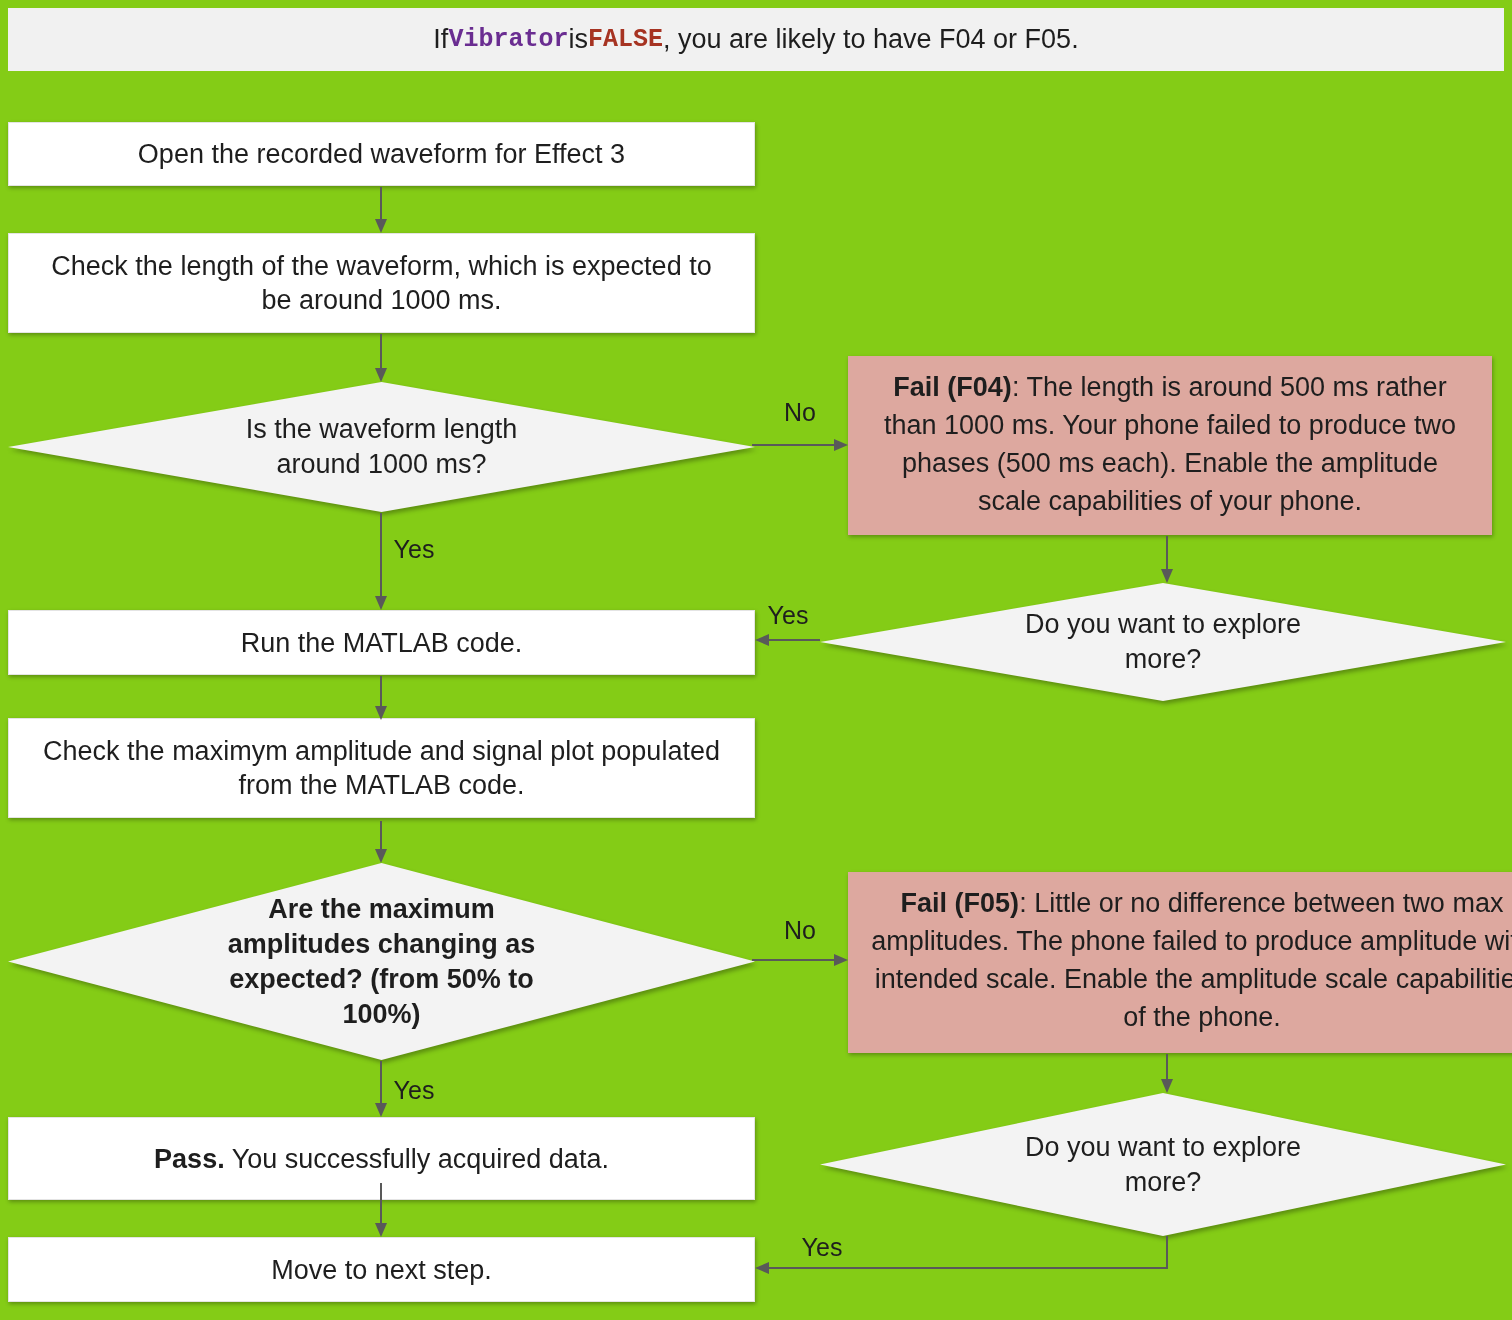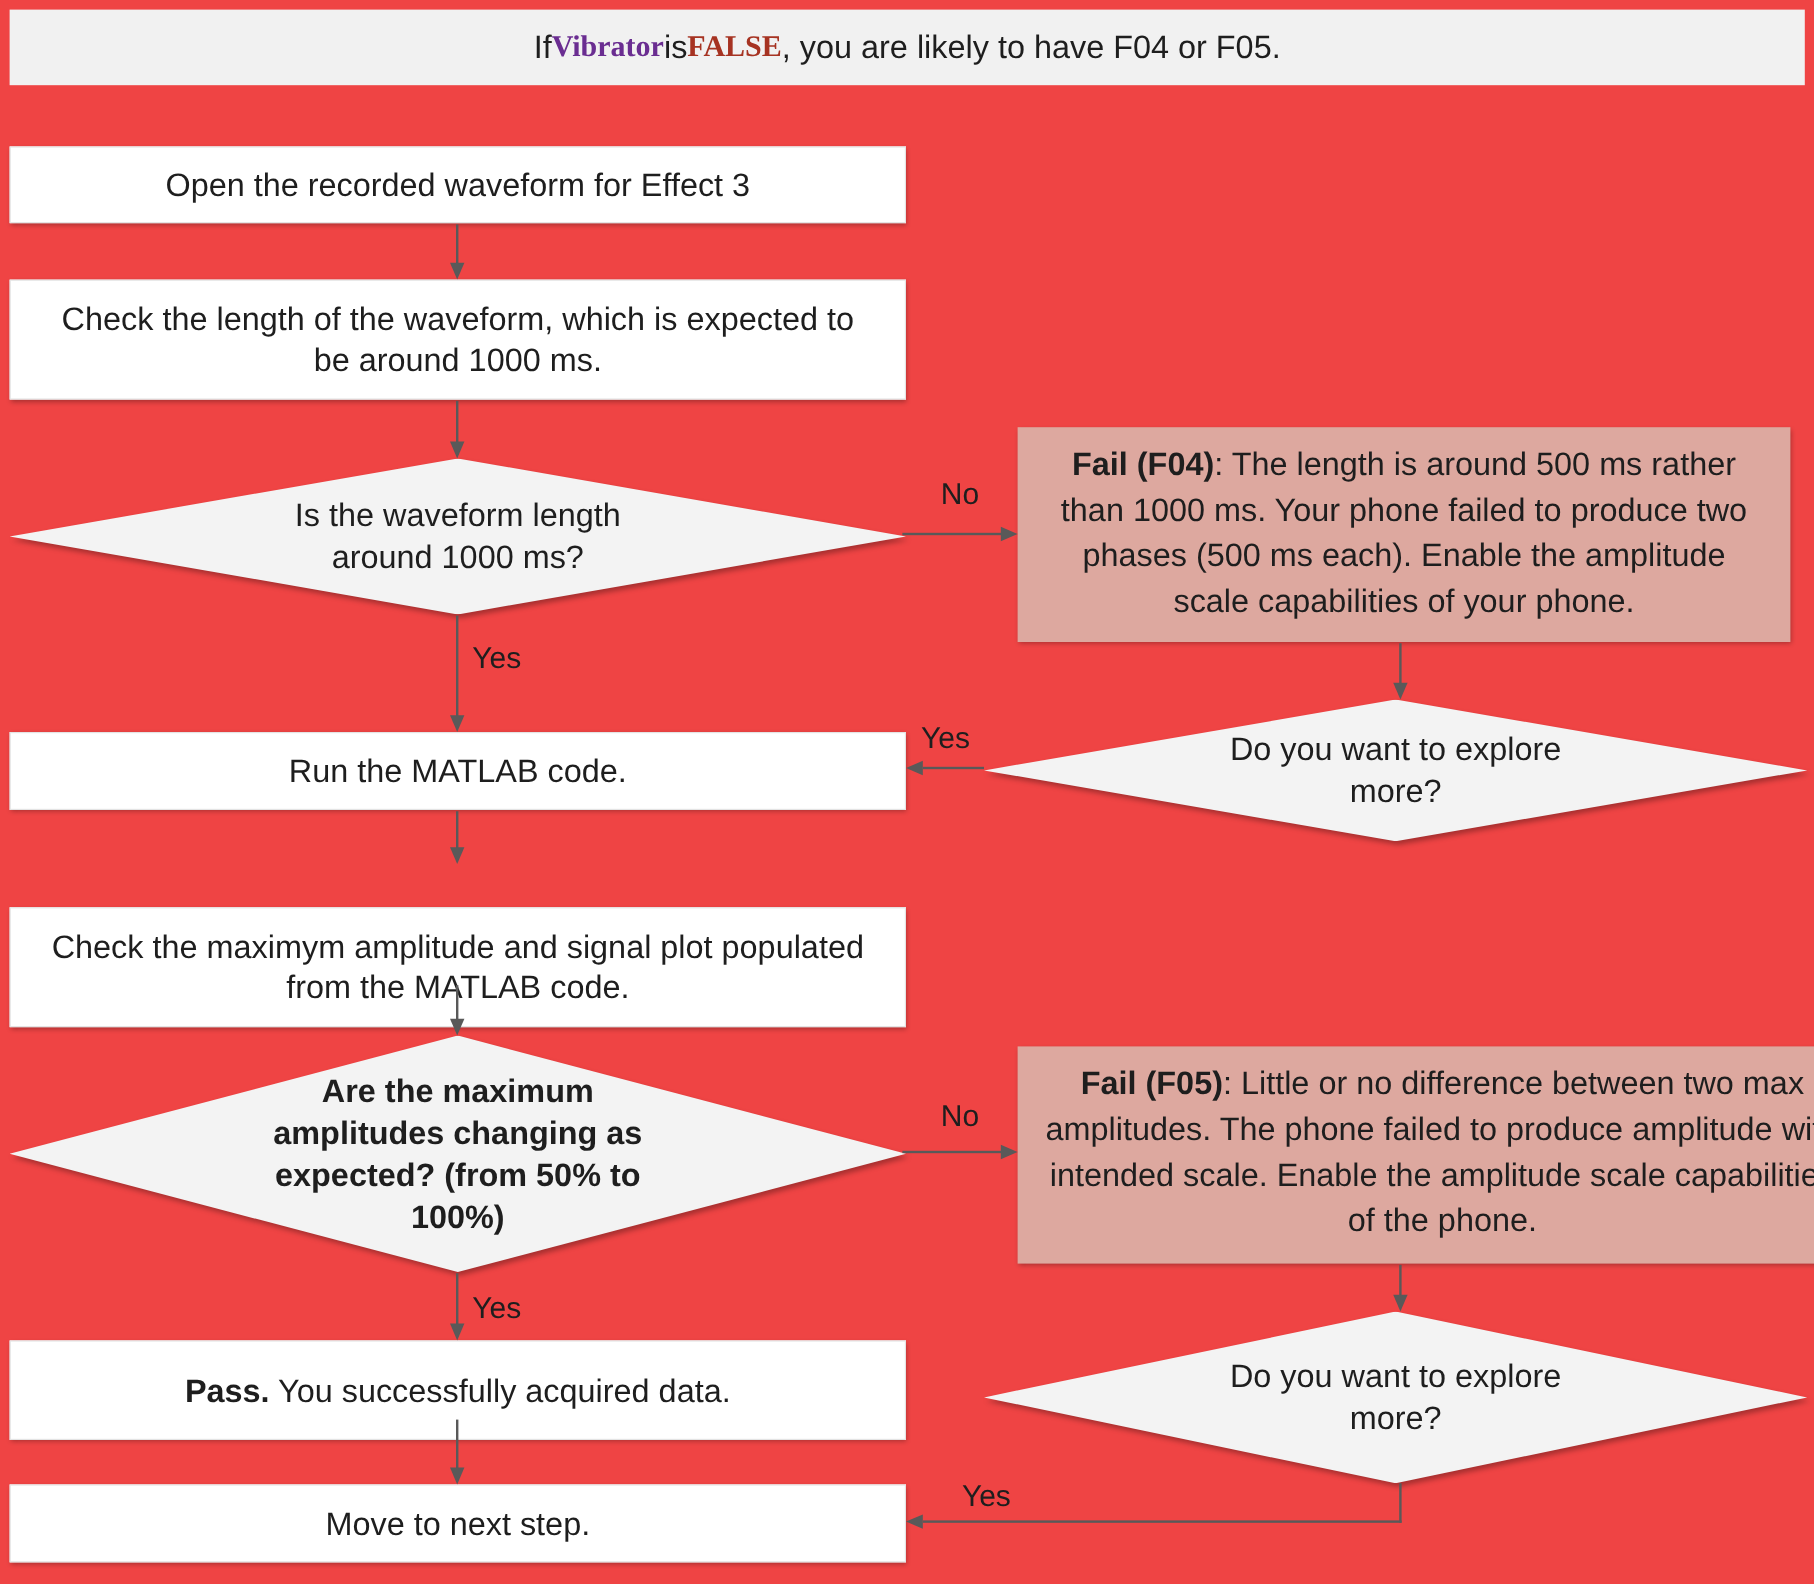--- a/index.html
+++ b/index.html
@@ -1,26 +1,26 @@
 <!DOCTYPE html>
 <html style="--banner-bg: #f1f1f1; --diamond-bg: #f3f3f3; --fail-bg: #dda89f; --arrow: #595959; --code-purple: #6a2d91; --code-gray: #6e6e6e; --code-red: #a63322;"><head>
 <meta charset="utf-8">
 <style>
   html,body { margin:0; padding:0; background:#ffffff; }
   .canvas {
     position:relative; width:1512px; height:1320px; overflow:hidden;
-    font-family:"Liberation Sans", sans-serif; color:#1e1e1e; background:#ef4444;
+    font-family:"Liberation Sans", sans-serif; color:#1e1e1e; background:#84cc16;
   }
   .banner {
     position:absolute; left:8px; top:8px; width:1496px; height:63px;
     background:var(--banner-bg,#f1f1f1);
     display:flex; align-items:center; justify-content:center;
     font-size:27px; white-space:nowrap;
   }
-  .code { font-family:Liberation Serif, serif; font-size:25px; }
+  .code { font-family:Liberation Mono, monospace; font-size:25px; }
   .code-class { color:var(--code-purple,#6a2d91); font-weight:bold; }
   .code-method { color:var(--code-gray,#6e6e6e); }
   .code-false { color:var(--code-red,#a63322); font-weight:bold; }
 
   .pbox {
     position:absolute; background:#ffffff; border:1px solid #e4e4e4;
     box-shadow:1px 2px 4px rgba(0,0,0,0.30);
     display:flex; align-items:center; justify-content:center;
     text-align:center; font-size:27px; line-height:34px; padding:0 30px;
     box-sizing:border-box;
@@ -72,21 +72,21 @@
   <div class="dwrap" style="left:8px;top:382px;width:747px;height:130px;">
     <div class="diamond">
         <span class="dtext">Is the waveform length around 1000 ms?</span>
       </div>
   </div>
 
   <div class="pbox" style="left:8px;top:610px;width:747px;height:65px;">
     <span>Run the MATLAB code.</span>
   </div>
 
-  <div class="pbox" style="left:8px;top:756px;width:747px;height:100px;">
+  <div class="pbox" style="left:8px;top:718px;width:747px;height:100px;">
     <span>Check the maximym amplitude and signal plot populated from the MATLAB code.</span>
   </div>
 
   <div class="dwrap" style="left:8px;top:863px;width:747px;height:197px;font-weight:bold;">
     <div class="diamond">
         <span class="dtext">Are the maximum amplitudes changing as expected? (from 50% to 100%)</span>
       </div>
   </div>
 
   <div class="pbox" style="left:8px;top:1117px;width:747px;height:83px;">

